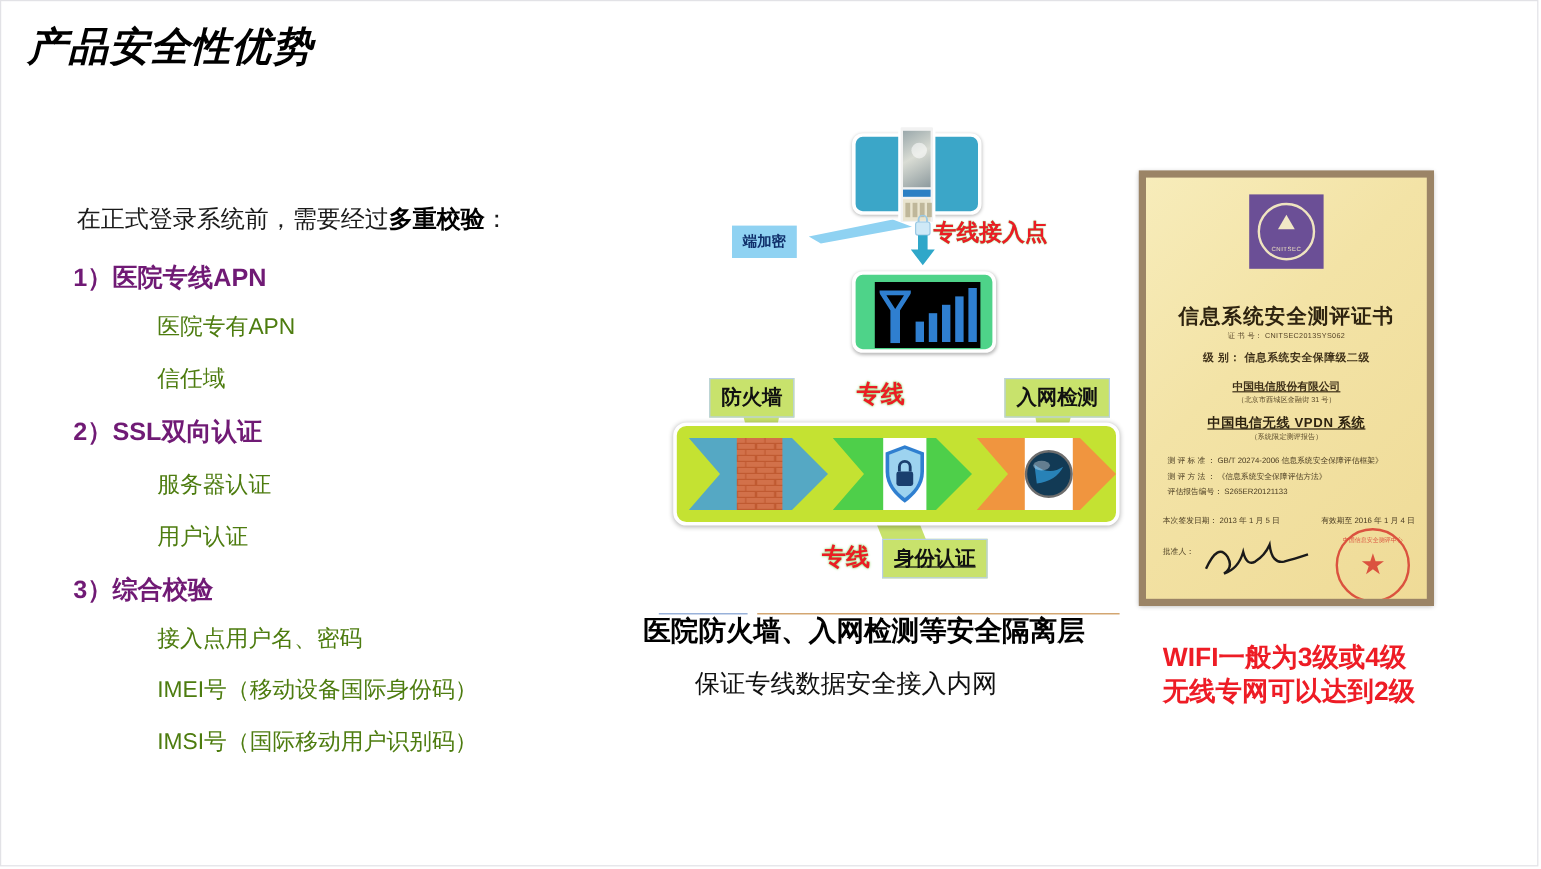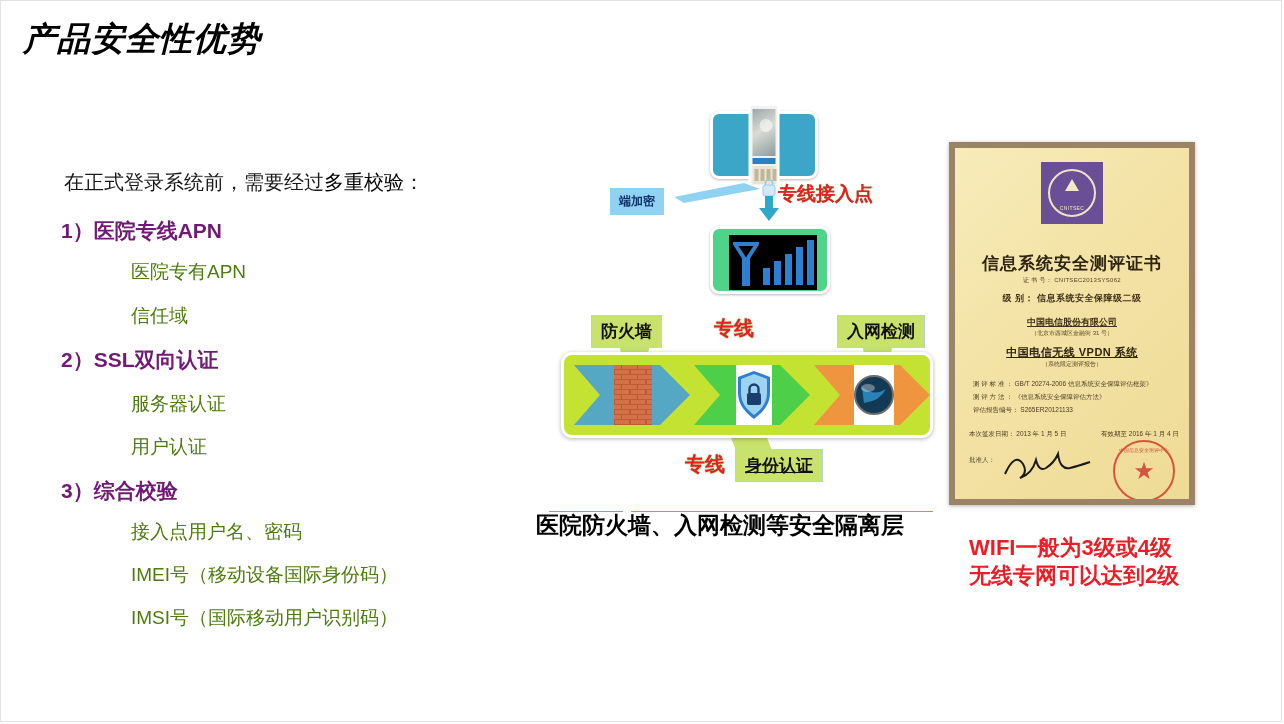--- a/index.html
+++ b/index.html
@@ -19,21 +19,21 @@
     position:absolute;left:22px;top:16px;
     font-size:33px;font-weight:bold;font-style:italic;
     color:#000000;letter-spacing:1px;white-space:nowrap;
   }
 
   
   .lead{
     position:absolute;left:63px;top:168px;
     font-size:20px;color:#1a1a1a;white-space:nowrap;
   }
-  .lead b{font-weight:normal;color:#000;}
+  .lead b{font-weight:bold;color:#000;}
   .num-item{
     position:absolute;left:60px;
     font-size:21px;font-weight:bold;color:#701a75;white-space:nowrap;
   }
   .sub-item{
     position:absolute;left:130px;
     font-size:19px;color:#4d7c0f;white-space:nowrap;
   }
 
   
@@ -313,20 +313,21 @@
         <path d="M48 22 q12 10 24 2 q-6 12 -22 14 z" fill="#2d8fc9" opacity=".85"></path>
         <ellipse cx="54" cy="23" rx="7" ry="4" fill="#ffffff" opacity=".35"></ellipse>
       </svg>
     </div>
 
     <span class="hairline" style="left:0px;top:414px;width:74px;background:#7f9fd0;"></span>
     <span class="hairline" style="left:82px;top:414px;width:302px;background:#c9914f;"></span>
   </div>
 
   <div class="cap-bold">医院防火墙、入网检测等安全隔离层</div>
+  <div class="cap-sub">保证专线数据安全接入内网</div>
 
   <div class="cert">
     <div class="cert-inner">
       <div class="emblem">
         <div class="emblem-in">
           <span class="emblem-txt">CNITSEC</span>
         </div>
       </div>
       <div class="cert-h2">信息系统安全测评证书</div>
       <div class="cert-no">证 书 号： CNITSEC2013SYS062</div>

